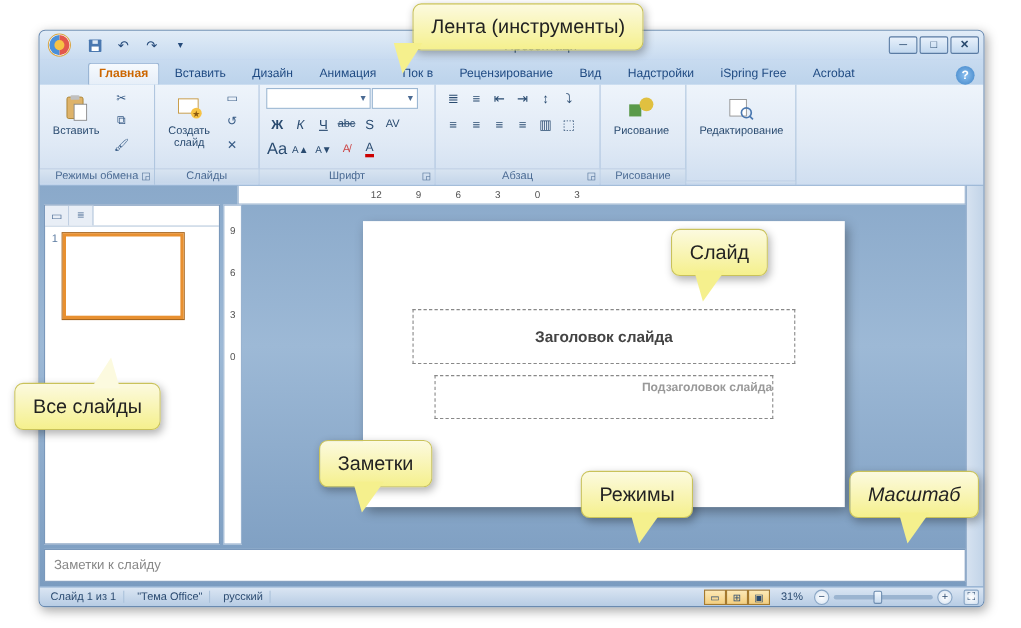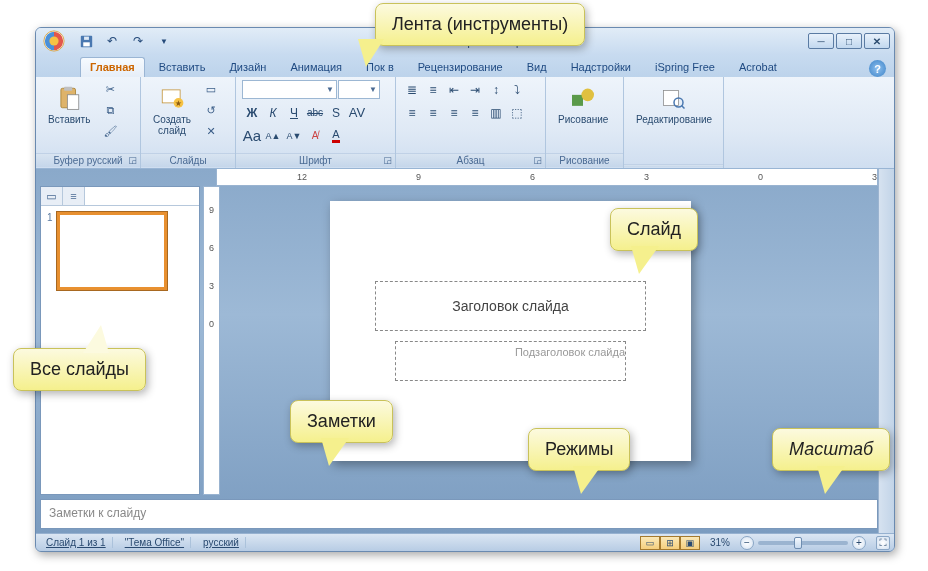--- a/index.html
+++ b/index.html
@@ -33,40 +33,40 @@
 .bigbtn .ico { width: 30px; height: 28px; display: flex; align-items: center; justify-content: center; }
 .smallstack { display: flex; flex-direction: column; gap: 3px; }
 .smallbtn { width: 20px; height: 18px; display: flex; align-items: center; justify-content: center; font-size: 11px; color: #3a5d87; border: 1px solid transparent; border-radius: 3px; cursor: pointer; }
 .font-row { display: flex; gap: 1px; flex-wrap: wrap; }
 .font-combo { height: 19px; background: #fff; border: 1px solid #9cb7d3; font-size: 10px; padding: 0 14px 0 3px; color: #666; position: relative; display: flex; align-items: center; }
 .font-combo .dd { position: absolute; right: 2px; font-size: 8px; color: #4a6a93; }
 .fmtbtn { width: 20px; height: 19px; display: flex; align-items: center; justify-content: center; font-size: 12px; color: #2a4b70; border: 1px solid transparent; cursor: pointer; }
 
 
 .workspace { position: absolute; top: 141px; left: 0; right: 0; bottom: 18px; background: linear-gradient(#8aa9ca,#9db9d6 40%,#7b9cc0); display: flex; flex-direction: column; }
-.rulerbar { height: 17px; background: #fff; margin-left: 180px; margin-right: 16px; border: 1px solid #99b3d0; border-top: none; font-size: 9px; color: #555; display: flex; align-items: center; padding-left: 80px; gap: 31px; letter-spacing: 0; justify-content: space-between; }
+.rulerbar { height: 17px; background: #fff; margin-left: 180px; margin-right: 16px; border: 1px solid #99b3d0; border-top: none; font-size: 9px; color: #555; display: flex; align-items: center; padding-left: 120px; gap: 31px; letter-spacing: 0; }
 .main-split { flex: 1; display: flex; min-height: 0; }
 .slides-panel { width: 160px; background: #fff; border: 1px solid #7a98bb; margin: 0 0 0 4px; display: flex; flex-direction: column; }
 .panel-tabs { height: 19px; display: flex; border-bottom: 1px solid #b6c8dc; }
 .ptab { width: 22px; display: flex; align-items: center; justify-content: center; border-right: 1px solid #b6c8dc; background: #e8eef6; font-size: 11px; color: #4a6a93; }
 .thumb-wrap { padding: 6px; display: flex; gap: 4px; }
 .thumb-num { font-size: 10px; color: #5a7aa0; }
 .thumb { width: 110px; height: 78px; background: #fff; border: 3px solid #e89030; box-shadow: 0 0 0 1px #a86820; }
 .editor-zone { flex: 1; position: relative; }
 .vruler { position: absolute; left: 3px; top: 0; bottom: 0; width: 17px; background: #fff; border: 1px solid #99b3d0; font-size: 9px; color: #555; display: flex; flex-direction: column; align-items: center; padding-top: 18px; gap: 28px; }
-.slide-canvas { position: absolute; left: 130px; top: 15px; width: 361px; height: 260px; background: #fff; box-shadow: 3px 4px 10px rgba(0,0,0,.35); }
+.slide-canvas { position: absolute; left: 130px; top: 15px; width: 438px; height: 260px; background: #fff; box-shadow: 3px 4px 10px rgba(0,0,0,.35); font-weight: bold; }
 .ph { position: absolute; border: 1px dashed #888; }
 .ph-title { left: 45px; top: 80px; right: 45px; height: 50px; display: flex; align-items: center; justify-content: center; font-size: 14px; color: #444; }
 .ph-sub { left: 65px; top: 140px; right: 65px; height: 40px; display: flex; align-items: flex-start; justify-content: flex-end; font-size: 11px; color: #999; padding-top: 4px; }
 .notes-pane { height: 30px; background: #fff; border: 1px solid #7a98bb; margin: 4px 16px 4px 4px; padding: 6px 8px; font-size: 12px; color: #888; }
 .scrollbar-v { position: absolute; top: 141px; right: 0; bottom: 18px; width: 16px; background: linear-gradient(90deg,#d6e2f0,#c2d4e8); border-left: 1px solid #9cb4d0; }
 
 
 .statusbar { position: absolute; bottom: 0; left: 0; right: 0; height: 18px; background: linear-gradient(#dbe6f3,#b7cce4); border-top: 1px solid #96b1d0; display: flex; align-items: center; font-size: 10px; color: #2a4a70; padding: 0 4px; gap: 6px; }
-.status-seg { padding: 0 6px; border-right: 1px solid #abc2db; text-decoration: underline; }
+.status-seg { padding: 0 6px; border-right: 1px solid #abc2db; }
 .spacer { flex: 1; }
 .viewbtns { display: flex; gap: 0; }
 .vb { width: 20px; height: 14px; border: 1px solid #a57a2e; background: linear-gradient(#fce9b7,#f5cf7e); display: flex; align-items: center; justify-content: center; font-size: 9px; }
 .zoom-ctrl { display: flex; align-items: center; gap: 4px; }
 .zb { width: 14px; height: 14px; border: 1px solid #8aa6c5; border-radius: 50%; background: radial-gradient(#fff,#d3e1f1); display: flex; align-items: center; justify-content: center; font-size: 10px; color: #2a4a70; }
 .zslider { width: 90px; height: 4px; background: #9bb4d0; position: relative; border-radius: 2px; }
 .zthumb { position: absolute; left: 40%; top: -4px; width: 8px; height: 12px; background: linear-gradient(#f3f8fd,#c9dbef); border: 1px solid #6e8db0; border-radius: 2px; }
 
 
 .callout { position: absolute; background: linear-gradient(#fcfadf,#f5f08d); border: 1px solid #c9c25a; border-radius: 8px; padding: 10px 16px; font-size: 18px; color: #222; box-shadow: 2px 3px 8px rgba(0,0,0,.3); z-index: 50; }
@@ -145,21 +145,21 @@
               </svg>
             </div>
           <span>Вставить</span>
         </div>
         <div class="smallstack">
           <div class="smallbtn">✂</div>
           <div class="smallbtn">⧉</div>
           <div class="smallbtn">🖌</div>
         </div>
       </div>
-      <div class="group-label"><span>Буфер русский</span><span class="glauncher">◲</span></div>
+      <div class="group-label"><span>Режимы обмена</span><span class="glauncher">◲</span></div>
     </div>
 
     <div class="group" style="width:95px">
       <div class="group-body">
         <div class="bigbtn">
           <div class="ico">
               <svg width="26" height="26" viewBox="0 0 32 32">
                 <rect x="4" y="6" width="22" height="16" fill="#fff" stroke="#c4953a"></rect>
                 <circle cx="24" cy="22" r="6" fill="#f6c244"></circle>
                 <text x="24" y="26" font-size="10" text-anchor="middle" fill="#8a5a10">★</text>
@@ -186,21 +186,21 @@
           <div class="font-combo" style="width:42px">
               <span class="dd">▼</span>
             </div>
         </div>
         <div class="font-row">
           <div class="fmtbtn" style="font-weight:bold">Ж</div>
           <div class="fmtbtn" style="font-style:italic">К</div>
           <div class="fmtbtn" style="text-decoration:underline">Ч</div>
           <div class="fmtbtn" style="text-decoration:line-through;font-size:10px">abc</div>
           <div class="fmtbtn">S</div>
-          <div class="fmtbtn" style="font-size:13px">AV</div>
+          <div class="fmtbtn" style="font-size:10px">AV</div>
         </div>
         <div class="font-row">
           <div class="fmtbtn" style="font-size:15px">Aa</div>
           <div class="fmtbtn" style="font-size:9px">A▲</div>
           <div class="fmtbtn" style="font-size:9px">A▼</div>
           <div class="fmtbtn" style="font-size:10px;color:#c44">A̸</div>
           <div class="fmtbtn">
               <span style="border-bottom:3px solid #c00;font-size:11px">A</span>
             </div>
         </div>

